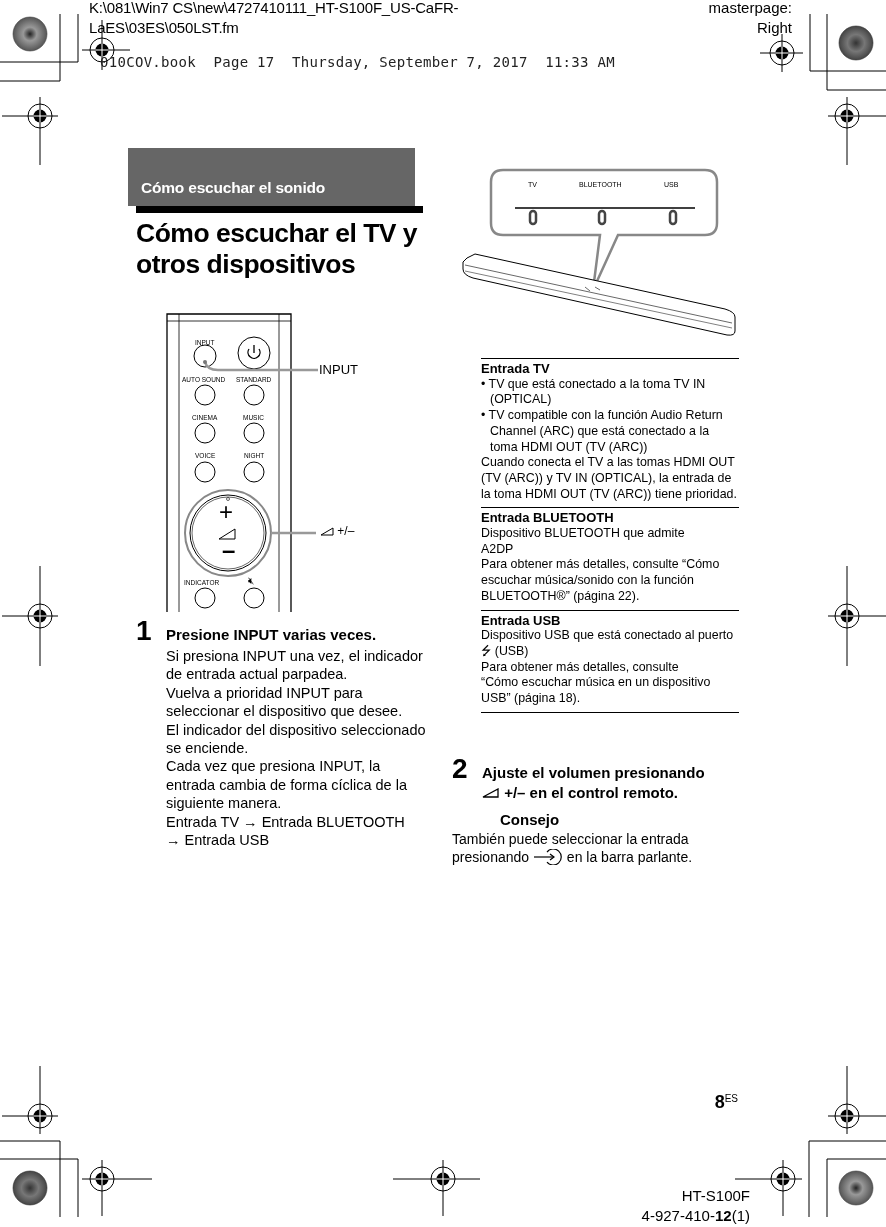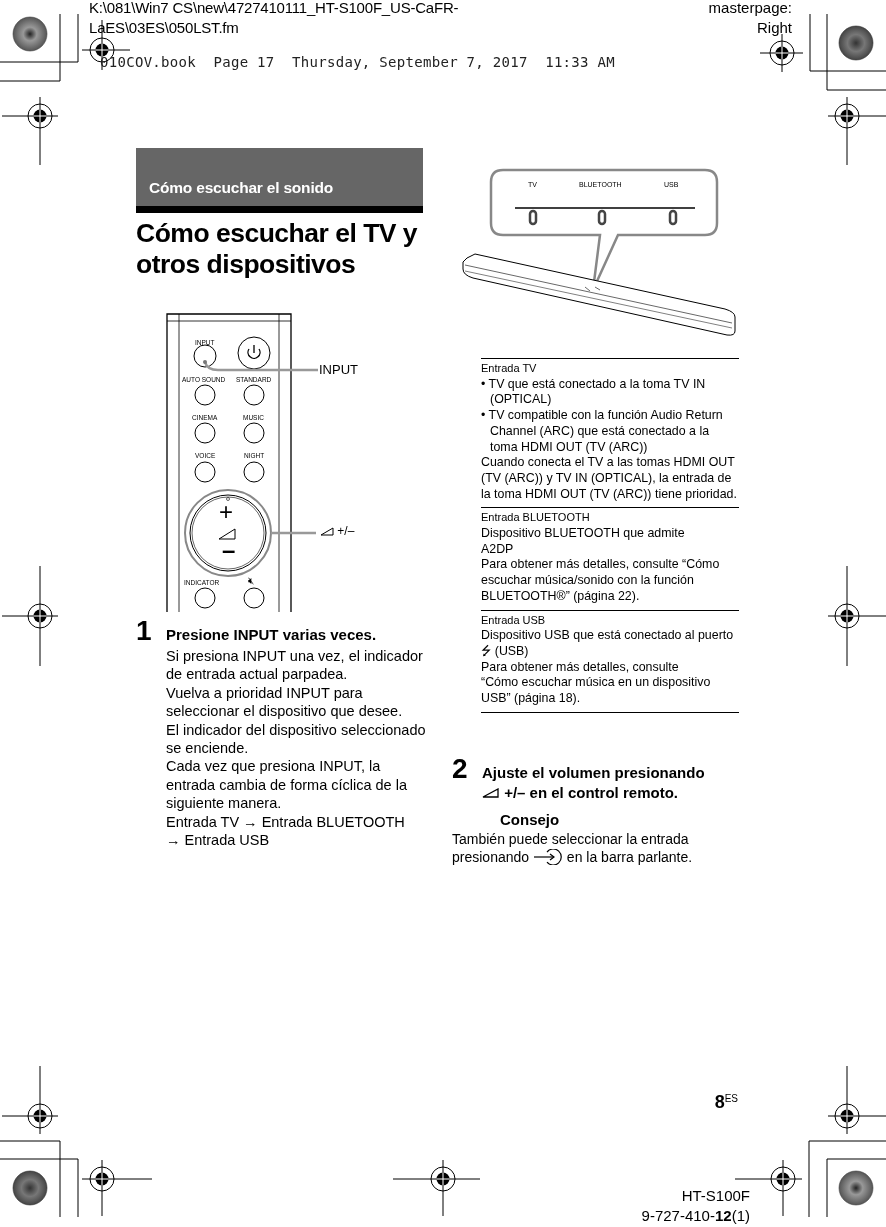--- a/index.html
+++ b/index.html
@@ -1,31 +1,31 @@
 <!DOCTYPE html>
 <html><head>
 <meta charset="utf-8">
 <style>
   html, body { margin:0; padding:0; background:#fff; }
   body { width:886px; height:1227px; position:relative; overflow:hidden; font-family:"DejaVu Sans", sans-serif; color:#000; }
   .abs { position:absolute; }
   .hdr-path { left:89px; top:-2px; font-size:15px; line-height:20px; font-family:"Liberation Sans", sans-serif; letter-spacing:-0.2px; }
   .hdr-master { right:94px; top:-2px; font-size:15px; line-height:20px; text-align:right; font-family:"Liberation Sans", sans-serif; }
   .hdr-book { left:100px; top:54px; font-size:14px; font-family:"DejaVu Sans Mono", monospace; letter-spacing:0.3px; color:#222; }
-  .section-band { left:136px; top:148px; width:287px; height:58px; background:#666; }
+  .section-band { left:128px; top:148px; width:287px; height:58px; background:#666; }
   .section-band span { position:absolute; left:13px; bottom:9px; color:#fff; font-weight:bold; font-size:15.5px; font-family:"Liberation Sans", sans-serif; letter-spacing:-0.2px; }
   .section-rule { left:136px; top:206px; width:287px; height:7px; background:#000; }
   .title { left:136px; top:218px; width:300px; font-size:26.5px; line-height:31px; font-weight:bold; font-family:"Liberation Sans", sans-serif; letter-spacing:-0.5px; }
   .step-num { font-size:28px; font-weight:bold; font-family:"Liberation Sans", sans-serif; line-height:28px; }
   .step-head { font-size:15px; font-weight:bold; font-family:"Liberation Sans", sans-serif; line-height:20px; }
   .body-text { font-size:14.5px; line-height:18.4px; font-family:"Liberation Sans", sans-serif; }
   .tbl { left:481px; top:358px; width:258px; font-family:"Liberation Sans", sans-serif; font-size:12.4px; line-height:15.7px; }
   .tbl .row { border-top:1.3px solid #000; padding:2px 0 5px 0; }
   .tbl .row:last-child { border-bottom:1.3px solid #000; }
-  .tbl .lbl { font-weight:normal; font-size:11px; }
+  .tbl .lbl { font-weight:bold; font-size:13px; }
   .tbl ul { margin:0; padding:0; list-style:none; }
   .tbl li { padding-left:9px; text-indent:-9px; }
   .tbl li::before { content:"• "; }
   .consejo-h { font-weight:bold; font-size:15px; font-family:"Liberation Sans", sans-serif; }
   .pagenum { right:148px; top:1092px; font-size:18px; font-weight:bold; font-family:"Liberation Sans", sans-serif; }
   .pagenum sup { font-size:10px; font-weight:normal; vertical-align:6px; }
   .model { right:136px; top:1186px; text-align:right; font-size:15px; line-height:20px; font-family:"Liberation Sans", sans-serif;margin-left:47px; }
 </style>
 </head>
 <body>
@@ -247,14 +247,14 @@
       <path d="M17 5 L21 8 L17 11" fill="none" stroke="#000" stroke-width="1.2"></path>
       <path d="M14 3 A8 8 0 1 1 14 13" fill="none" stroke="#000" stroke-width="1.2"></path>
     </svg><span> en la barra parlante.</span>
 </div>
 
 <div class="abs pagenum">
   <span>8</span><sup>ES</sup>
 </div>
 <div class="abs model">
   <div>HT-S100F</div>
-  <div><span>9-727-410-</span><b>12</b><span>(1)</span></div>
+  <div><span>4-927-410-</span><b>12</b><span>(1)</span></div>
 </div>
 
 </body></html>

